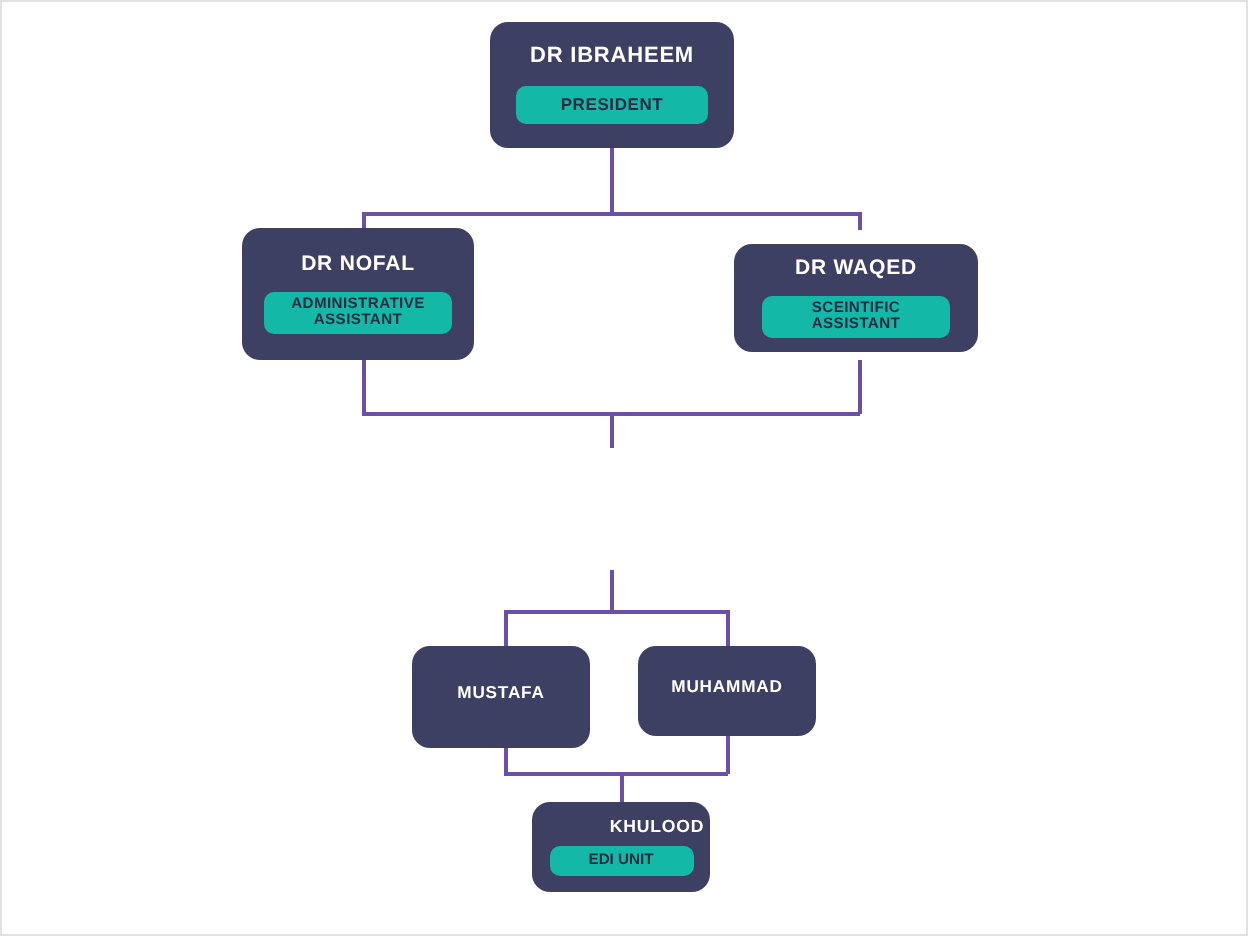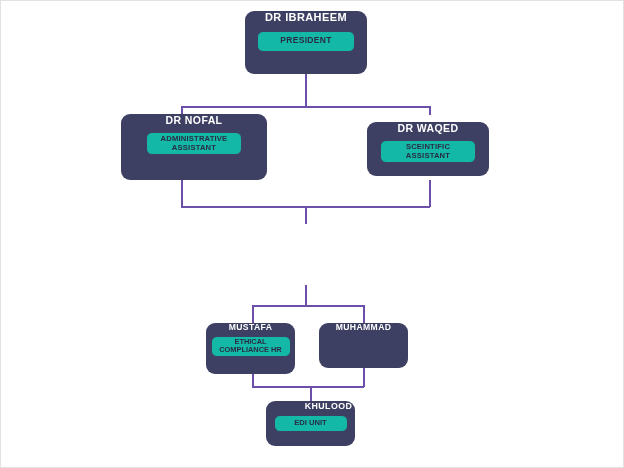--- a/index.html
+++ b/index.html
@@ -31,20 +31,21 @@
     background: #6b4fa8;
   }
   .node {
     position: absolute;
     box-sizing: border-box;
     background: #3e4063;
     border-radius: 9px;
     display: flex;
     flex-direction: column;
     align-items: center;
+    justify-content: center;
     z-index: 2;
   }
   .node-title {
     color: #ffffff;
     font-weight: bold;
     letter-spacing: 0.4px;
     text-align: center;
     line-height: 1.15;
   }
   .node-pill {
@@ -60,21 +61,21 @@
     justify-content: center;
     box-sizing: border-box;
   }
 
   
   #node-president { left: 244px; top: 10px; width: 122px; height: 63px; }
   #node-president .node-title { font-size: 11px; margin-bottom: 7px; }
   #node-president .node-pill  { font-size: 8.5px; width: 98px; height: 21px; letter-spacing: 0.3px; }
 
   
-  #node-nofal { left: 120px; top: 113px; width: 146px; height: 66px; }
+  #node-nofal { left: 120px; top: 113px; width: 116px; height: 66px; }
   #node-waqed { left: 366px; top: 121px; width: 122px; height: 54px; }
   .lvl2 .node-title { font-size: 10.5px; margin-bottom: 6px; }
   .lvl2 .node-pill  { font-size: 7.6px; width: 96px; min-height: 23px; padding: 2px 4px; letter-spacing: 0.2px; }
 
   
   #node-abdullah { left: 244px; top: 222px; width: 122px; height: 62px; }
   #node-abdullah .node-title { font-size: 10.5px; margin-bottom: 6px; }
   #node-abdullah .node-pill  { font-size: 8px; width: 98px; height: 21px; letter-spacing: 0.2px; }
 
   
@@ -126,21 +127,20 @@
     </div>
 
     <div class="node lvl2" id="node-waqed">
       <div class="node-title">DR WAQED</div>
       <div class="node-pill">SCEINTIFIC ASSISTANT</div>
     </div>
 
 
     <div class="node lvl4" id="node-mustafa">
       <div class="node-title">MUSTAFA</div>
-      <div class="node-pill">ETHICAL COMPLIANCE HR</div>
     </div>
 
     <div class="node lvl4" id="node-muhammad">
       <div class="node-title">MUHAMMAD</div>
     </div>
 
     <div class="node lvl5" id="node-khulood">
       <div class="node-title">KHULOOD</div>
       <div class="node-pill">EDI UNIT</div>
     </div>

